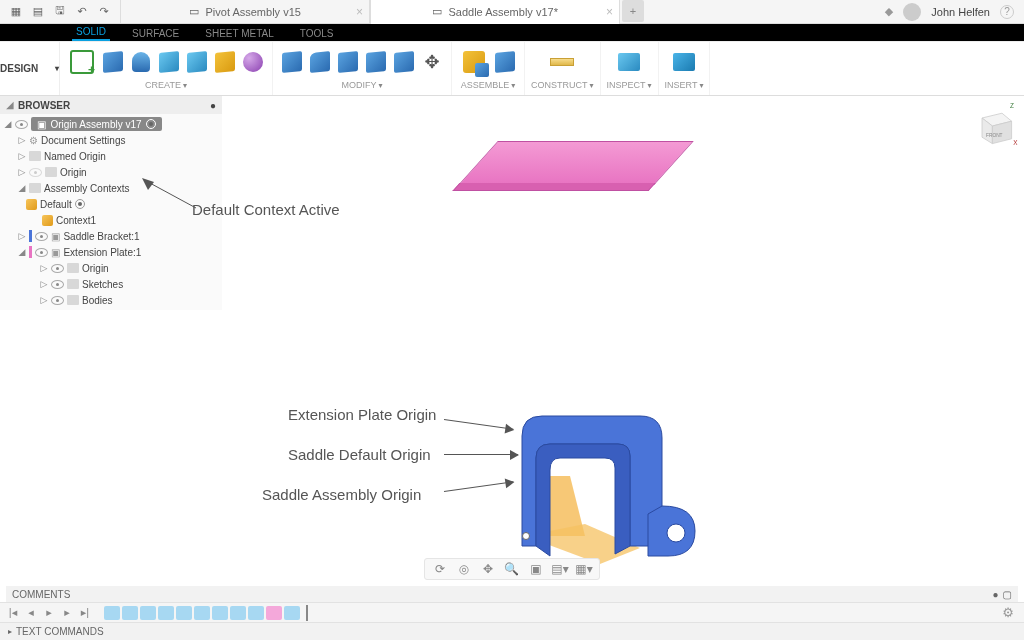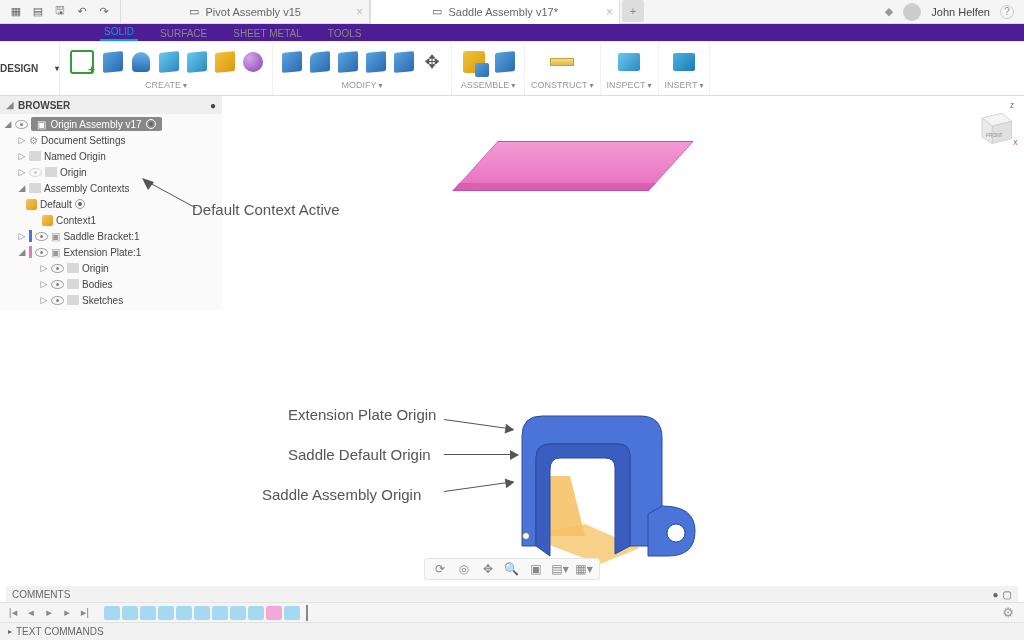--- a/index.html
+++ b/index.html
@@ -11,21 +11,21 @@
   .sysbar .qat .ib { width: 16px; height: 16px; display: flex; align-items: center; justify-content: center; color: #666; }
   .sysbar .tabs { flex: 1; display: flex; }
   .sysbar .doctab { min-width: 250px; height: 24px; border-left: 1px solid #ddd; border-right: 1px solid #ddd; display: flex; align-items: center; justify-content: center; gap: 6px; color: #666; position: relative; }
   .sysbar .doctab.active { background: #fff; }
   .sysbar .doctab .x { position: absolute; right: 6px; color: #bbb; font-size: 12px; }
   .sysbar .plus { width: 22px; height: 22px; background: #ddd; border-radius: 2px; display: flex; align-items: center; justify-content: center; color: #888; margin-left: 2px; }
   .sysbar .right { display: flex; align-items: center; gap: 10px; padding: 0 10px; }
   .avatar { width: 18px; height: 18px; border-radius: 50%; background: #ccc; }
 
   
-  .ribtabs { height: 18px; background: #4c1d95; display: flex; align-items: flex-end; padding-left: 100px; gap: 18px; font-size: 10px; color: #888; border-bottom: 1px solid #eee; }
+  .ribtabs { height: 18px; background: #000000; display: flex; align-items: flex-end; padding-left: 72px; gap: 18px; font-size: 10px; color: #888; border-bottom: 1px solid #eee; }
   .ribtabs .rt { padding: 2px 4px; cursor: pointer; }
   .ribtabs .rt.active { color: #0aa0e0; border-bottom: 2px solid #0aa0e0; }
 
   
   .ribbon { height: 54px; background: #fff; border-bottom: 1px solid #ddd; display: flex; align-items: stretch; }
   .design-btn { width: 60px; display: flex; align-items: center; justify-content: space-between; gap: 3px; font-size: 10px; font-weight: 600; border-right: 1px solid #eee; }
   .rgroup { display: flex; flex-direction: column; align-items: center; padding: 2px 6px 0 6px; border-right: 1px solid #f2f2f2; }
   .rgroup .icons { display: flex; gap: 2px; align-items: center; height: 36px; }
   .rgroup .glabel { font-size: 9px; color: #999; display: flex; align-items: center; gap: 2px; }
   .ric { width: 26px; height: 26px; display: flex; align-items: center; justify-content: center; }
@@ -298,27 +298,27 @@
       <div class="brow" style="padding-left:40px">
         <span class="tri closed"></span>
         <span class="eye"></span>
         <span class="fic"></span>
         <span>Origin</span>
       </div>
       <div class="brow" style="padding-left:40px">
         <span class="tri closed"></span>
         <span class="eye"></span>
         <span class="fic"></span>
+        <span>Sketches</span>
+      </div>
+      <div class="brow" style="padding-left:40px">
+        <span class="tri closed"></span>
+        <span class="eye"></span>
+        <span class="fic"></span>
         <span>Bodies</span>
-      </div>
-      <div class="brow" style="padding-left:40px">
-        <span class="tri closed"></span>
-        <span class="eye"></span>
-        <span class="fic"></span>
-        <span>Sketches</span>
       </div>
     </div>
   </div>
 
   <div class="plate-top"></div>
   <div class="plate-side"></div>
 
   <svg class="bracket" width="230" height="190">
 
     <g>

